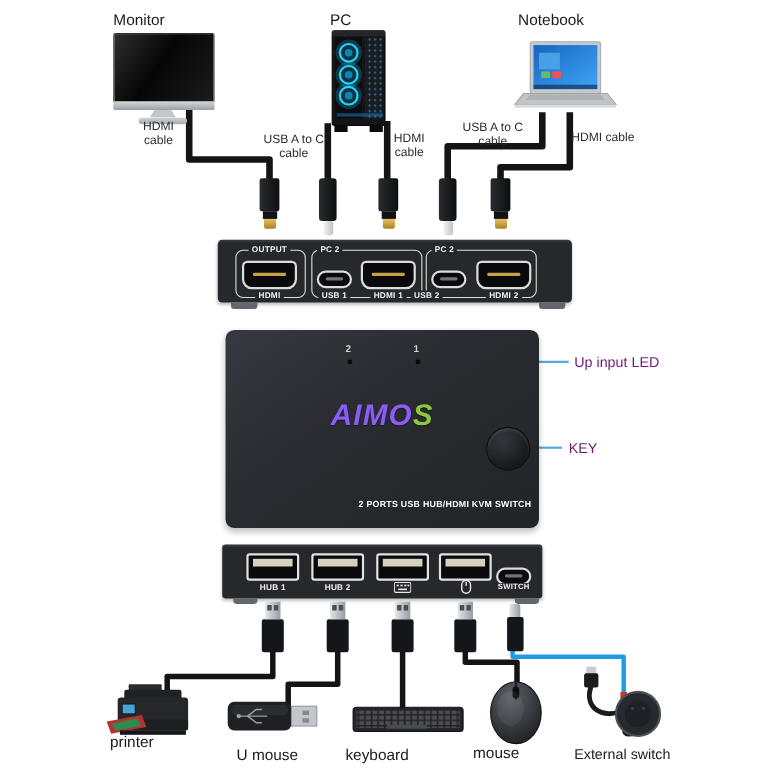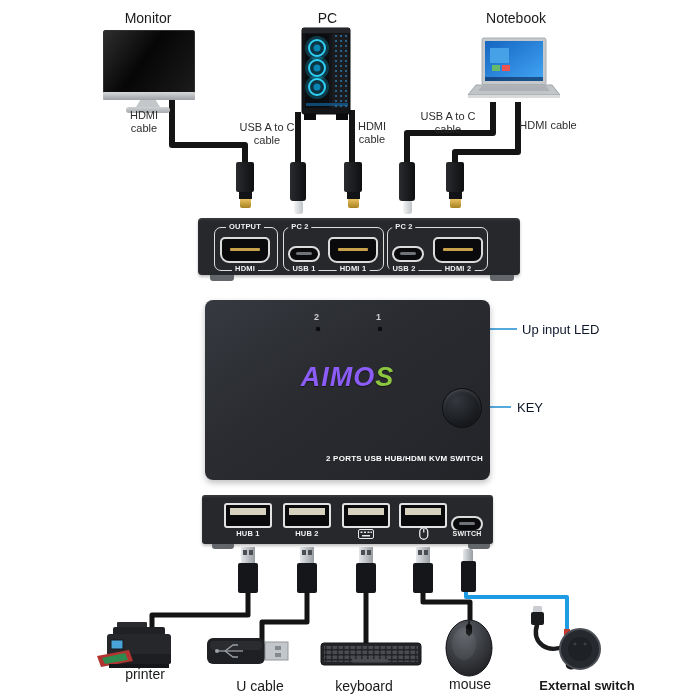--- a/index.html
+++ b/index.html
@@ -1,19 +1,19 @@
 <!DOCTYPE html>
 <html style="--badge-blue: #29abe2; --callout-line-blue: #55a9dc; --cable-blue: #1e9ce3; --logo-green: #8dc63f;"><head>
 <meta charset="utf-8">
 <style>
   html,body{margin:0;padding:0;background:#fff;}
   #canvas{position:relative;width:700px;height:700px;background:#ffffff;overflow:hidden;
           font-family:"Liberation Sans","DejaVu Sans",sans-serif;}
   .abs{position:absolute;}
-  .lbl{position:absolute;font-size:14px;color:#1a1a1a;text-align:center;}
+  .lbl{position:absolute;font-size:14px;color:#1a1a1a;}
   .cbl{position:absolute;font-size:11px;color:#2d2d2d;text-align:center;line-height:1.18;}
   .badge{position:absolute;background:var(--badge-blue,#29abe2);color:#fff;font-size:15px;
          border-radius:15px;text-align:center;height:28px;line-height:28px;}
   .panel{position:absolute;background:#26282c;border-radius:4px;
          box-shadow:inset 0 2px 2px rgba(255,255,255,.08), 0 2px 3px rgba(0,0,0,.25);}
   .foot{position:absolute;background:#63676c;border-radius:0 0 3px 3px;}
   .pgroup{position:absolute;border:1px solid rgba(238,238,238,.92);border-radius:7px;}
   .plab{position:absolute;background:#26282c;color:#f2f2f2;font-size:7.5px;font-weight:bold;
         padding:0 3px;white-space:nowrap;transform:translateX(-50%);letter-spacing:.2px;}
   .hdmi-port{position:absolute;width:46px;height:22px;border:2px solid #dcdcdc;
@@ -36,26 +36,26 @@
   .ap-tip::before{left:2px;} .ap-tip::after{right:2px;}
   .ap-body{width:20px;height:30px;background:#15161a;border-radius:2px;}
   .mp-tip{width:10px;height:12px;background:linear-gradient(90deg,#e4e7ea,#989da2);border-radius:2px 2px 0 0;}
   .mp-body{width:15px;height:31px;background:#15161a;border-radius:2px;}
   .led-num{position:absolute;color:#cfcfcf;font-size:9px;font-weight:bold;}
   .led-dot{position:absolute;width:4px;height:4px;border-radius:50%;background:#0b0b0d;box-shadow:0 0 1px #000;}
   .logo{position:absolute;font-size:27px;font-weight:800;font-style:italic;letter-spacing:1px;
         text-align:center;text-shadow:0 1px 1px rgba(0,0,0,.5);}
   .logo .lm{color:#8b5cf6;} .logo .la{color:var(--logo-green,#8dc63f);}
   .caption{position:absolute;color:#fff;font-size:8px;font-weight:bold;letter-spacing:.25px;text-align:right;}
-  .callout{position:absolute;font-size:13px;color:#0f172a;}
+  .callout{position:absolute;font-size:13px;color:#701a75;}
   .wire{stroke:#141414;stroke-width:6;fill:none;stroke-linejoin:round;}
   .wire-thin{stroke:#141414;stroke-width:5;fill:none;stroke-linejoin:round;}
   .wire-blue{stroke:var(--cable-blue,#1e9ce3);stroke-width:4;fill:none;stroke-linejoin:round;}
   .wire-callout{stroke:var(--callout-line-blue,#55a9dc);stroke-width:2;fill:none;}
-  .bold-lbl{font-weight:bold;font-size:13px;}
+  .bold-lbl{font-weight:normal;font-size:13px;}
 </style>
 </head>
 <body>
 
 <div id="canvas">
 
   <svg class="abs" width="700" height="700" style="left:0;top:0">
     <path class="wire" d="M172,90 V145 H245 V170"></path>
     <path class="wire" d="M298,112 V170"></path>
     <path class="wire" d="M352,110 V170"></path>
@@ -189,21 +189,21 @@
   <div class="hdmi-port" style="left:328px;top:237px">
       <div class="gold-bar"></div>
     </div>
   <div class="plab" style="left:353px;top:264px">HDMI 1</div>
 
   <div class="pgroup" style="left:387px;top:227px;width:99px;height:42px"></div>
   <div class="plab" style="left:404px;top:222px">PC 2</div>
   <div class="usbc-port" style="left:392px;top:246px">
       <div class="usbc-inner"></div>
     </div>
-  <div class="plab" style="left:404px;top:264px">USB 2</div>
+  <div class="plab" style="left:388px;top:264px">USB 2</div>
   <div class="hdmi-port" style="left:433px;top:237px">
       <div class="gold-bar"></div>
     </div>
   <div class="plab" style="left:458px;top:264px">HDMI 2</div>
 
   <div class="abs" style="left:205px;top:300px;width:285px;height:180px;border-radius:8px;background:linear-gradient(145deg,#36393f 0%,#2a2c31 40%,#222428 100%);box-shadow:0 3px 6px rgba(0,0,0,.25)"></div>
   <div class="led-num" style="left:314px;top:312px">2</div>
   <div class="led-dot" style="left:316px;top:327px"></div>
   <div class="led-num" style="left:376px;top:312px">1</div>
   <div class="led-dot" style="left:378px;top:327px"></div>
@@ -329,18 +329,18 @@
     <rect x="28" y="6" width="9" height="7" rx="1.5" fill="#c9ccd0"></rect>
     <rect x="26" y="12" width="13" height="13" rx="2" fill="#1a1b1d"></rect>
     <path d="M32,25 C26,44 44,54 60,46 S86,42 72,54 C58,64 62,70 72,66" fill="none" stroke="#1a1b1d" stroke-width="4.5" stroke-linecap="round"></path>
     <circle cx="75" cy="49" r="20" fill="#26292e" stroke="#4c5056" stroke-width="2"></circle>
     <circle cx="75" cy="49" r="12" fill="#1e2125"></circle>
     <circle cx="70" cy="44" r="1.5" fill="#3c4046"></circle>
       <circle cx="80" cy="44" r="1.5" fill="#3c4046"></circle>
   </svg>
 
   <div class="lbl" style="left:100px;top:666px;width:90px">printer</div>
-  <div class="lbl" style="left:215px;top:678px;width:90px">U cable</div>
+  <div class="lbl" style="left:215px;top:678px;width:90px">U mouse</div>
   <div class="lbl" style="left:314px;top:678px;width:100px">keyboard</div>
   <div class="lbl" style="left:430px;top:676px;width:80px">mouse</div>
   <div class="lbl bold-lbl" style="left:522px;top:678px;width:130px">External switch</div>
 
 </div>
 
 </body></html>

